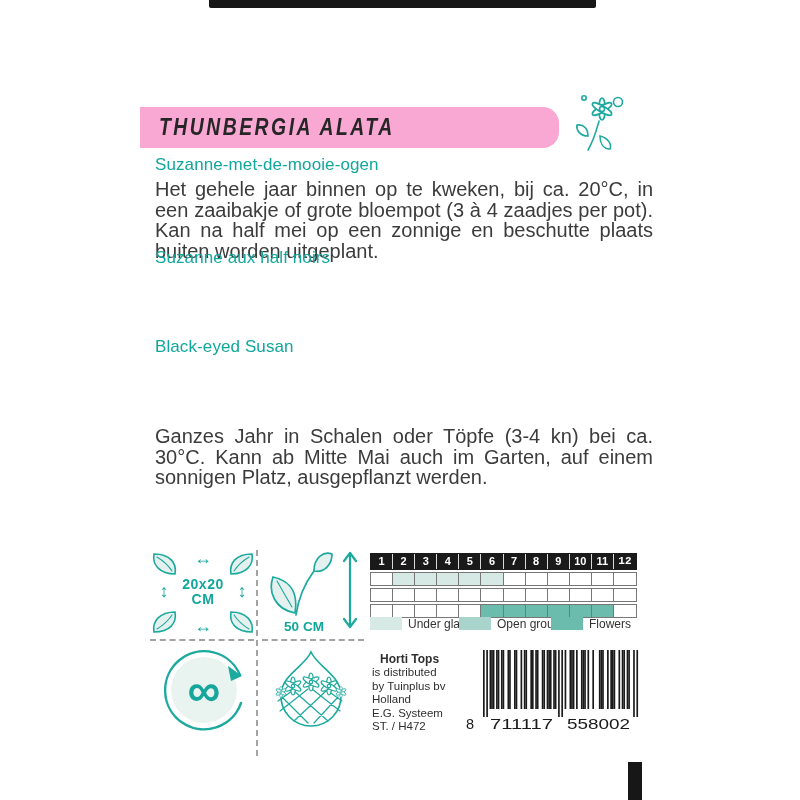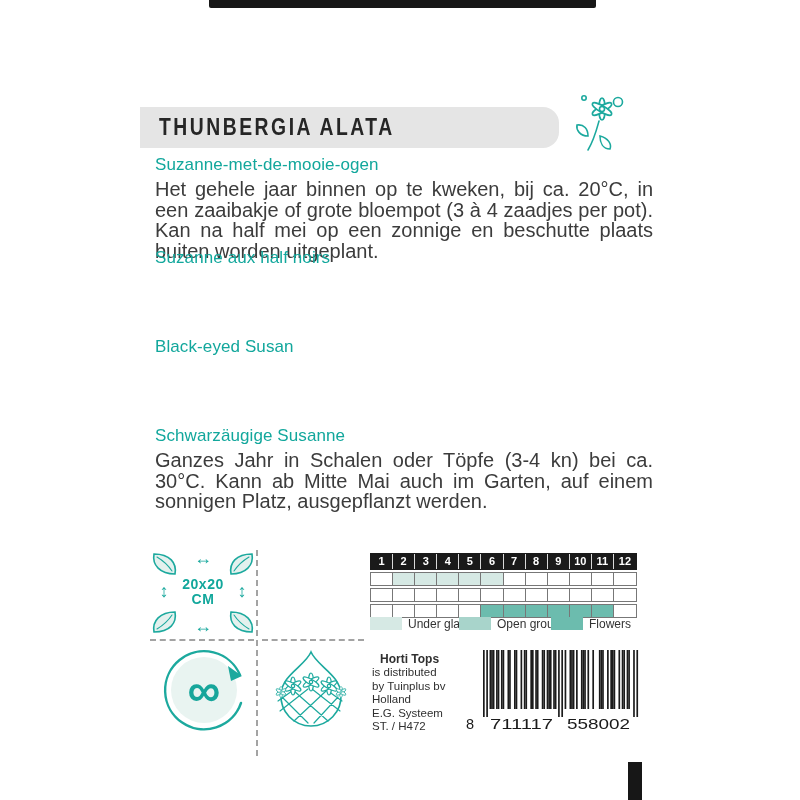--- a/index.html
+++ b/index.html
@@ -5,23 +5,23 @@
   html,body{margin:0;padding:0;background:#fff;}
   .page{position:relative;width:800px;height:800px;background:#ffffff;overflow:hidden;
         font-family:"Liberation Sans",sans-serif;}
   .abs{position:absolute;}
 
   
   .top-bar{left:209px;top:0;width:387px;height:8px;background:#171717;border-radius:0 0 2px 2px;}
   .bottom-bar{left:628px;top:762px;width:14px;height:38px;background:#171717;}
 
   
-  .title-band{left:140px;top:107px;width:419px;height:41px;background:#e5e5e5;
+  .title-band{left:140px;top:107px;width:419px;height:41px;background:#f9a8d4;
               border-radius:0 16px 16px 0;display:flex;align-items:center;
-              padding-left:19px;box-sizing:border-box;}
+              padding-left:19px;box-sizing:border-box;font-style:italic;}
   .title{font-size:23px;font-weight:700;letter-spacing:3px;color:#262626;
          transform:scaleX(.84);transform-origin:left center;white-space:nowrap;}
 
   .flower-deco{left:572px;top:92px;}
 
   
   .lang{position:absolute;left:155px;width:498px;}
   .s0{top:155px}.s1{top:248px}.s2{top:337px}.s3{top:426px}
   .lang h2{margin:0 0 4px 0;font-size:17px;font-weight:400;color:#12a79c;letter-spacing:.1px;}
   .lang p{margin:0;font-size:20px;line-height:20.5px;color:#3c3c3c;text-align:justify;}
@@ -44,21 +44,21 @@
   .infinity{left:170px;top:664px;width:68px;text-align:center;font-size:46px;line-height:52px;
             font-weight:700;color:#17a69b;}
 
   .basket{left:272px;top:649px;}
 
   
   #calendar{left:370px;top:553px;width:267px;}
   .cal-head{display:grid;grid-template-columns:repeat(12,1fr);background:#1a1a1a;border:1px solid #1a1a1a;box-sizing:border-box;}
   .cal-head div{height:15px;line-height:15px;text-align:center;color:#fff;font-size:11px;font-weight:700;
                 border-right:1px solid #d9d9d9;box-sizing:border-box;}
-  .cal-head div:last-child{border-right:none;}
+  .cal-head div:last-child{border-right:none;font-family:Liberation Mono, monospace;}
   .cal-row{display:grid;grid-template-columns:repeat(12,1fr);border:1px solid #777;margin-top:2px;box-sizing:border-box;}
   .cal-row div{height:12px;border-right:1px solid #777;box-sizing:border-box;background:#fff;}
   .cal-row div:last-child{border-right:none;}
 
   .legend{left:370px;top:617px;width:267px;height:15px;}
   .leg-item{position:absolute;top:0;white-space:nowrap;font-size:12px;color:#333;}
   .leg-item .sw{display:inline-block;width:32px;height:13px;vertical-align:-2px;margin-right:6px;}
   .li0{left:0}.li1{left:89px}.li2{left:181px}
 
   
@@ -98,21 +98,20 @@
     <h2>Suzanne-met-de-mooie-ogen</h2>
     <p>Het gehele jaar binnen op te kweken, bij ca. 20°C, in een zaaibakje of grote bloempot (3 à 4 zaadjes per pot). Kan na half mei op een zonnige en beschutte plaats buiten worden uitgeplant.</p>
   </section>
   <section class="lang s1">
     <h2>Suzanne aux half noirs</h2>
   </section>
   <section class="lang s2">
     <h2>Black-eyed Susan</h2>
   </section>
   <section class="lang s3">
-    <h2>Schwarzäugige Susanne</h2>
     <p>Ganzes Jahr in Schalen oder Töpfe (3-4 kn) bei ca. 30°C. Kann ab Mitte Mai auch im Garten, auf einem sonnigen Platz, ausgepflanzt werden.</p>
   </section>
 
   <div class="panel spacing">
     <svg width="106" height="88" viewBox="0 0 106 88">
       <g fill="#e4f1ee" stroke="#1ca99e" stroke-width="1.6" stroke-linecap="round">
         <g transform="translate(28,2) scale(-1,1)">
             <path d="M3,23 C1,12 8,3 24,3 C26,14 18,23 3,23 Z"></path>
             <path d="M6,20 C10,14 16,9 21,6" fill="none" stroke-width="1.1"></path>
           </g>
@@ -137,20 +136,38 @@
     <div class="spc-label">
       <div>20x20</div>
       <div>CM</div>
     </div>
   </div>
 
   <div class="abs vsep"></div>
   <div class="abs hsep hsep1"></div>
   <div class="abs hsep hsep2"></div>
 
+  <div class="panel heightp">
+    <svg width="70" height="70" viewBox="0 0 70 70" style="position:absolute;left:6px;top:2px">
+      <g fill="#e4f1ee" stroke="#1ca99e" stroke-width="1.7" stroke-linecap="round">
+        <path d="M28,64 C30,50 34,36 46,20" fill="none"></path>
+        <path d="M27,62 C6,58 0,40 5,26 C24,30 30,44 27,62 Z"></path>
+        <path d="M24,56 C18,46 13,37 9,30" fill="none" stroke-width="1.1"></path>
+        <path d="M46,20 C46,6 56,0 64,3 C64,14 56,22 46,20 Z"></path>
+      </g>
+    </svg>
+    <svg width="24" height="88" viewBox="0 0 24 88" style="position:absolute;left:76px;top:0">
+      <g fill="none" stroke="#1ca99e" stroke-width="2.2" stroke-linecap="round" stroke-linejoin="round">
+        <line x1="12" y1="6" x2="12" y2="76"></line>
+        <path d="M6,12 L12,4 L18,12"></path>
+        <path d="M6,70 L12,78 L18,70"></path>
+      </g>
+    </svg>
+    <div class="h-label">50 CM</div>
+  </div>
 
   <div class="abs annual-bg"></div>
   <svg class="abs annual-arc" width="92" height="92" viewBox="0 0 92 92">
     <path d="M82,30 A39,39 0 1 0 83,58" fill="none" stroke="#1ca99e" stroke-width="2.4" stroke-linecap="round"></path>
     <path d="M84,31 L70,21 L73,36 Z" fill="#1ca99e"></path>
   </svg>
   <span class="abs infinity">∞</span>
 
   <svg class="abs basket" width="78" height="80" viewBox="0 0 78 80">
     <g fill="none" stroke="#1ca99e" stroke-width="1.6" stroke-linecap="round">

